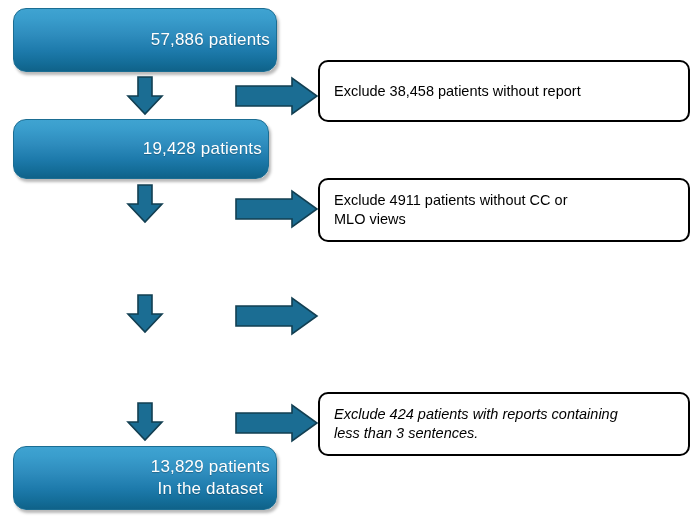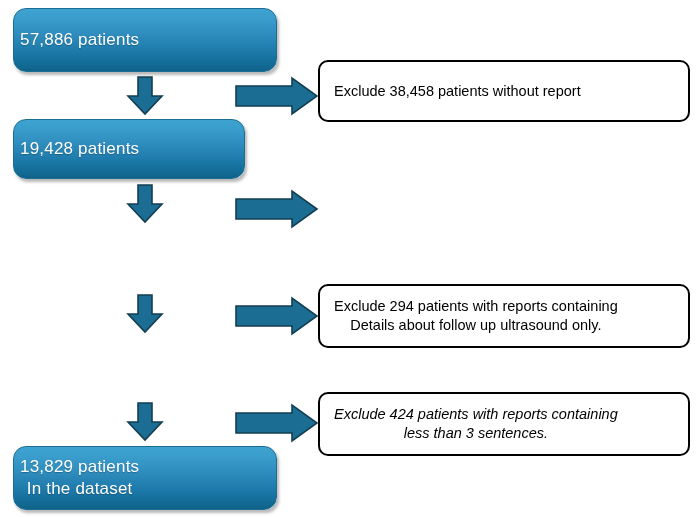--- a/index.html
+++ b/index.html
@@ -28,42 +28,42 @@
                 #3fa3d1 0%,
                 #3a9ecd 14%,
                 #2e8cbd 42%,
                 #1d7aab 68%,
                 #136c97 88%,
                 #0f6289 100%);
     border: 1px solid #1b6d92;
     box-shadow: 2px 3px 3px rgba(0,0,0,0.28);
     display: flex;
     align-items: center;
-    justify-content: flex-start;
+    justify-content: flex-end;
     text-align: center;
     color: #ffffff;
     font-size: 17px;
     line-height: 22px;
     letter-spacing: 0.2px;
     text-shadow: 0 1px 1px rgba(0,0,0,0.25);
     white-space: pre-line;
     padding: 2px 6px;
   }
 
   
   .white-box {
     position: absolute;
     box-sizing: border-box;
     border-radius: 10px;
     background: #ffffff;
     border: 2px solid #000000;
     display: flex;
     align-items: center;
     justify-content: flex-start;
-    text-align: center;
+    text-align: left;
     color: #000000;
     font-size: 14.5px;
     line-height: 19px;
     white-space: pre-line;
     padding: 2px 14px;
   }
 
   
   .arrow {
     position: absolute;
@@ -75,21 +75,21 @@
 </style>
 </head>
 <body>
 
 <div id="canvas">
 
   <div class="blue-box" style="left:13px; top:8px; width:264px; height:64px;">
     <span>57,886 patients</span>
   </div>
 
-  <div class="blue-box" style="left:13px; top:119px; width:232px; height:60px;">
+  <div class="blue-box" style="left:13px; top:119px; width:256px; height:60px;">
     <span>19,428 patients</span>
   </div>
 
 
 
   <div class="blue-box" style="left:13px; top:446px; width:264px; height:64px;">
     <span>13,829 patients
 In the dataset</span>
   </div>
 
@@ -138,24 +138,24 @@
   <div class="arrow" style="left:235px; top:404px; width:84px; height:38px;">
     <svg width="84" height="38" viewBox="0 0 84 38" aria-hidden="true">
       <polygon points="1,9 57,9 57,1 82,19 57,37 57,29 1,29" fill="#1b6d93" stroke="#123f52" stroke-width="1.6" stroke-linejoin="miter"></polygon>
     </svg>
   </div>
 
   <div class="white-box" style="left:318px; top:60px; width:372px; height:62px;">
     <span>Exclude 38,458 patients without report</span>
   </div>
 
+  <div class="white-box" style="left:318px; top:178px; width:372px; height:64px;">
+    <span>Exclude 4911 patients without CC or
+MLO views</span>
+  </div>
 
-  <div class="white-box" style="left:318px; top:284px; width:372px; height:64px;">
-    <span>Exclude 294 patients with reports containing
-Details about follow up ultrasound only.</span>
-  </div>
 
   <div class="white-box" style="left:318px; top:392px; width:372px; height:64px;font-style:italic;">
     <span>Exclude 424 patients with reports containing
 less than 3 sentences.</span>
   </div>
 
 </div>
 
 </body></html>

